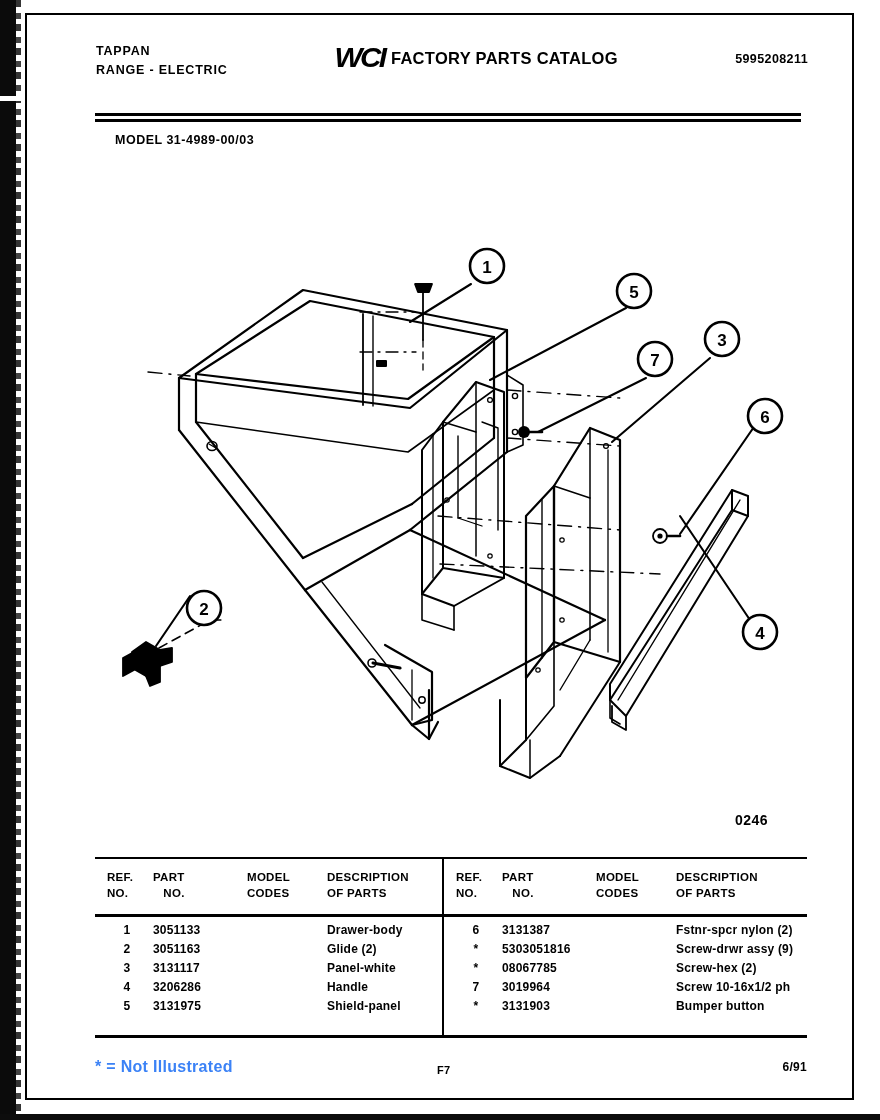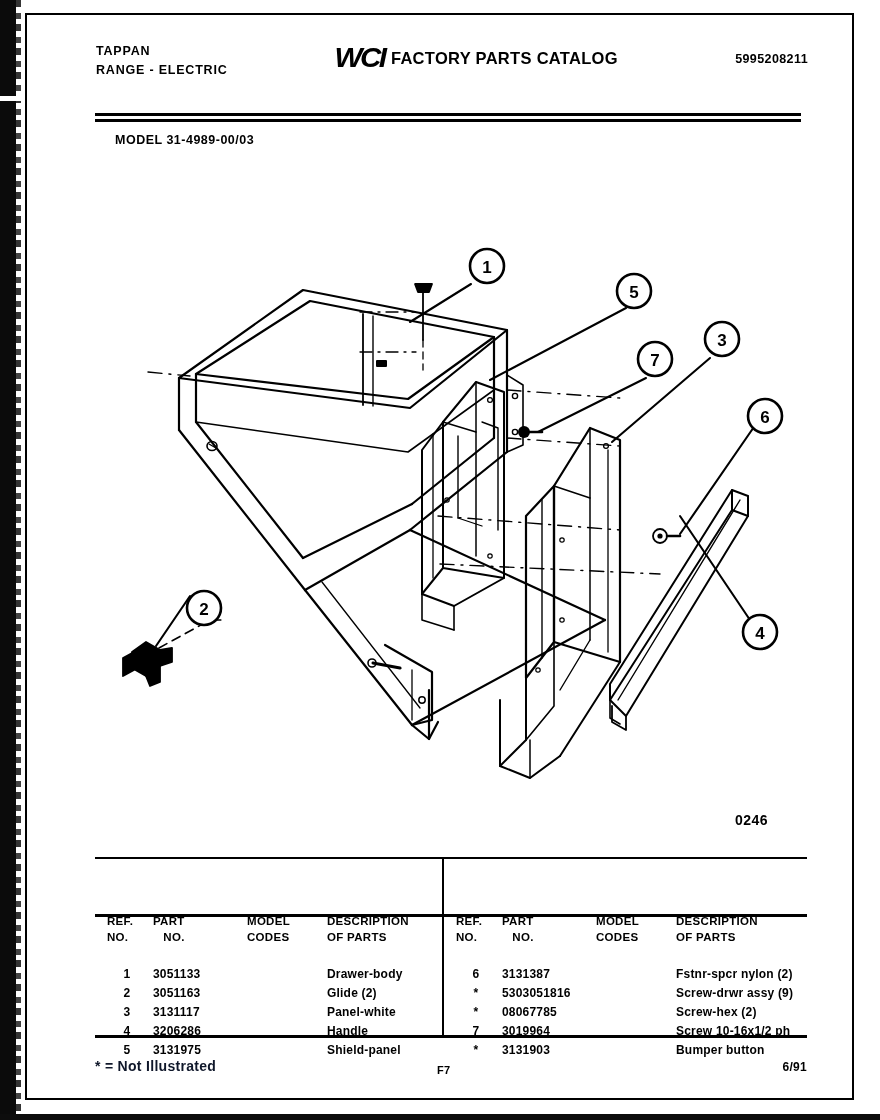--- a/index.html
+++ b/index.html
@@ -173,21 +173,20 @@
     position: absolute;
     left: 347px; top: 0;
     width: 2px; height: 181px;
     background: #000;
   }
   .table-half {
     position: absolute;
     top: 0;
     width: 347px;
     height: 181px;
-    margin-top: 44px;
   }
   #table-half-left  { left: 0; }
   #table-half-right { left: 349px; }
 
   .th-row {
     position: absolute;
     top: 12px;
     left: 0;
     width: 347px;
     height: 42px;
@@ -226,24 +225,24 @@
   }
   .c-ref  { left: 12px; width: 40px; text-align: center; }
   .c-part { left: 58px; }
   .c-code { left: 152px; }
   .c-desc { left: 232px; }
 
   
   #footer-note {
     position: absolute;
     left: 95px; top: 1058px;
-    font-size: 14px;
+    font-size: 16px;
     font-weight: bold;
     letter-spacing: .3px;
-    color: #0f172a;
+    color: #3b82f6;
     text-align: right;
   }
   #footer-page {
     position: absolute;
     left: 437px; top: 1064px;
     font-size: 11px;
     font-weight: bold;
     letter-spacing: .4px;
     color: #000;
   }

